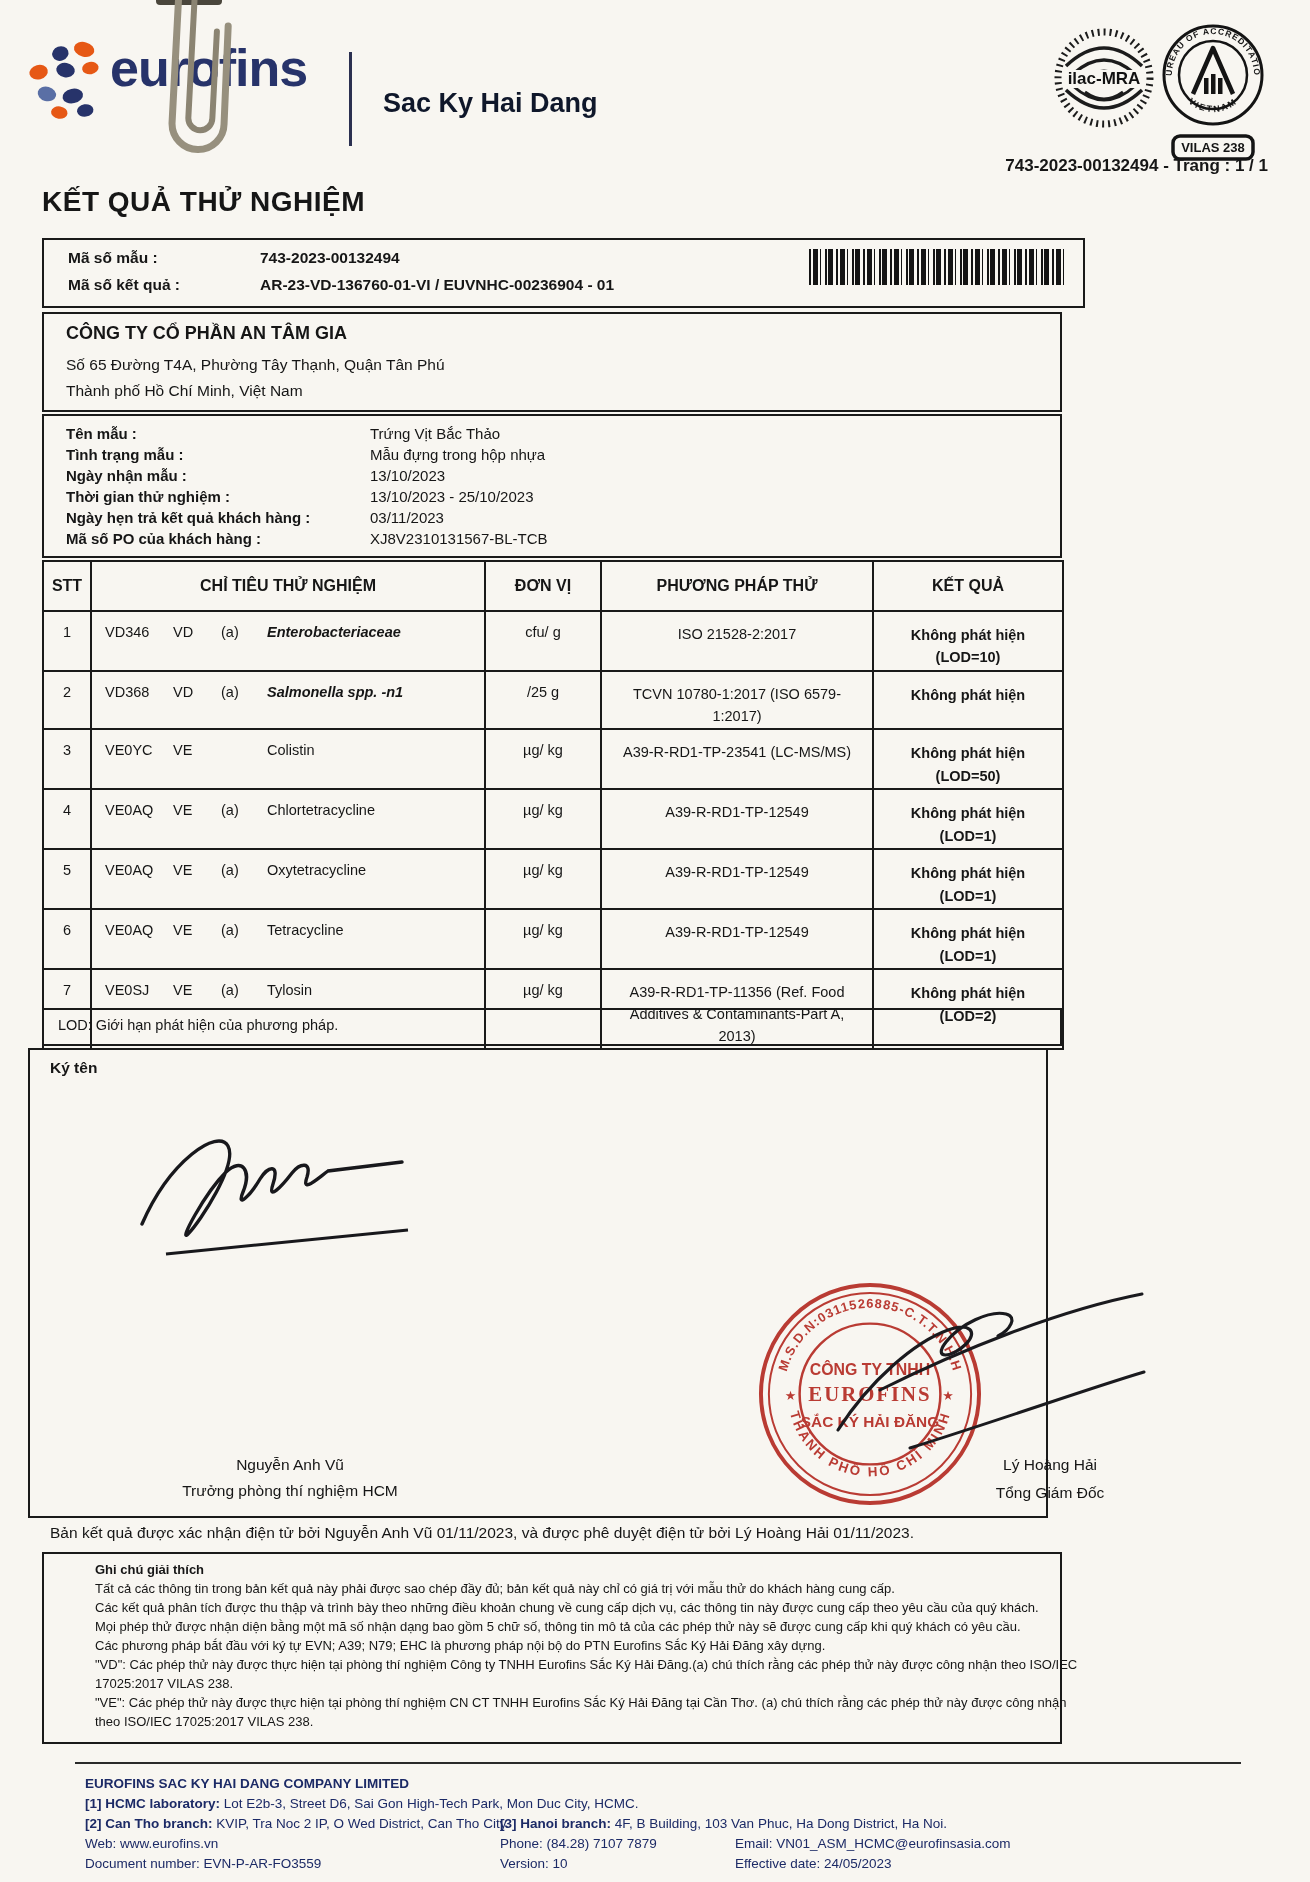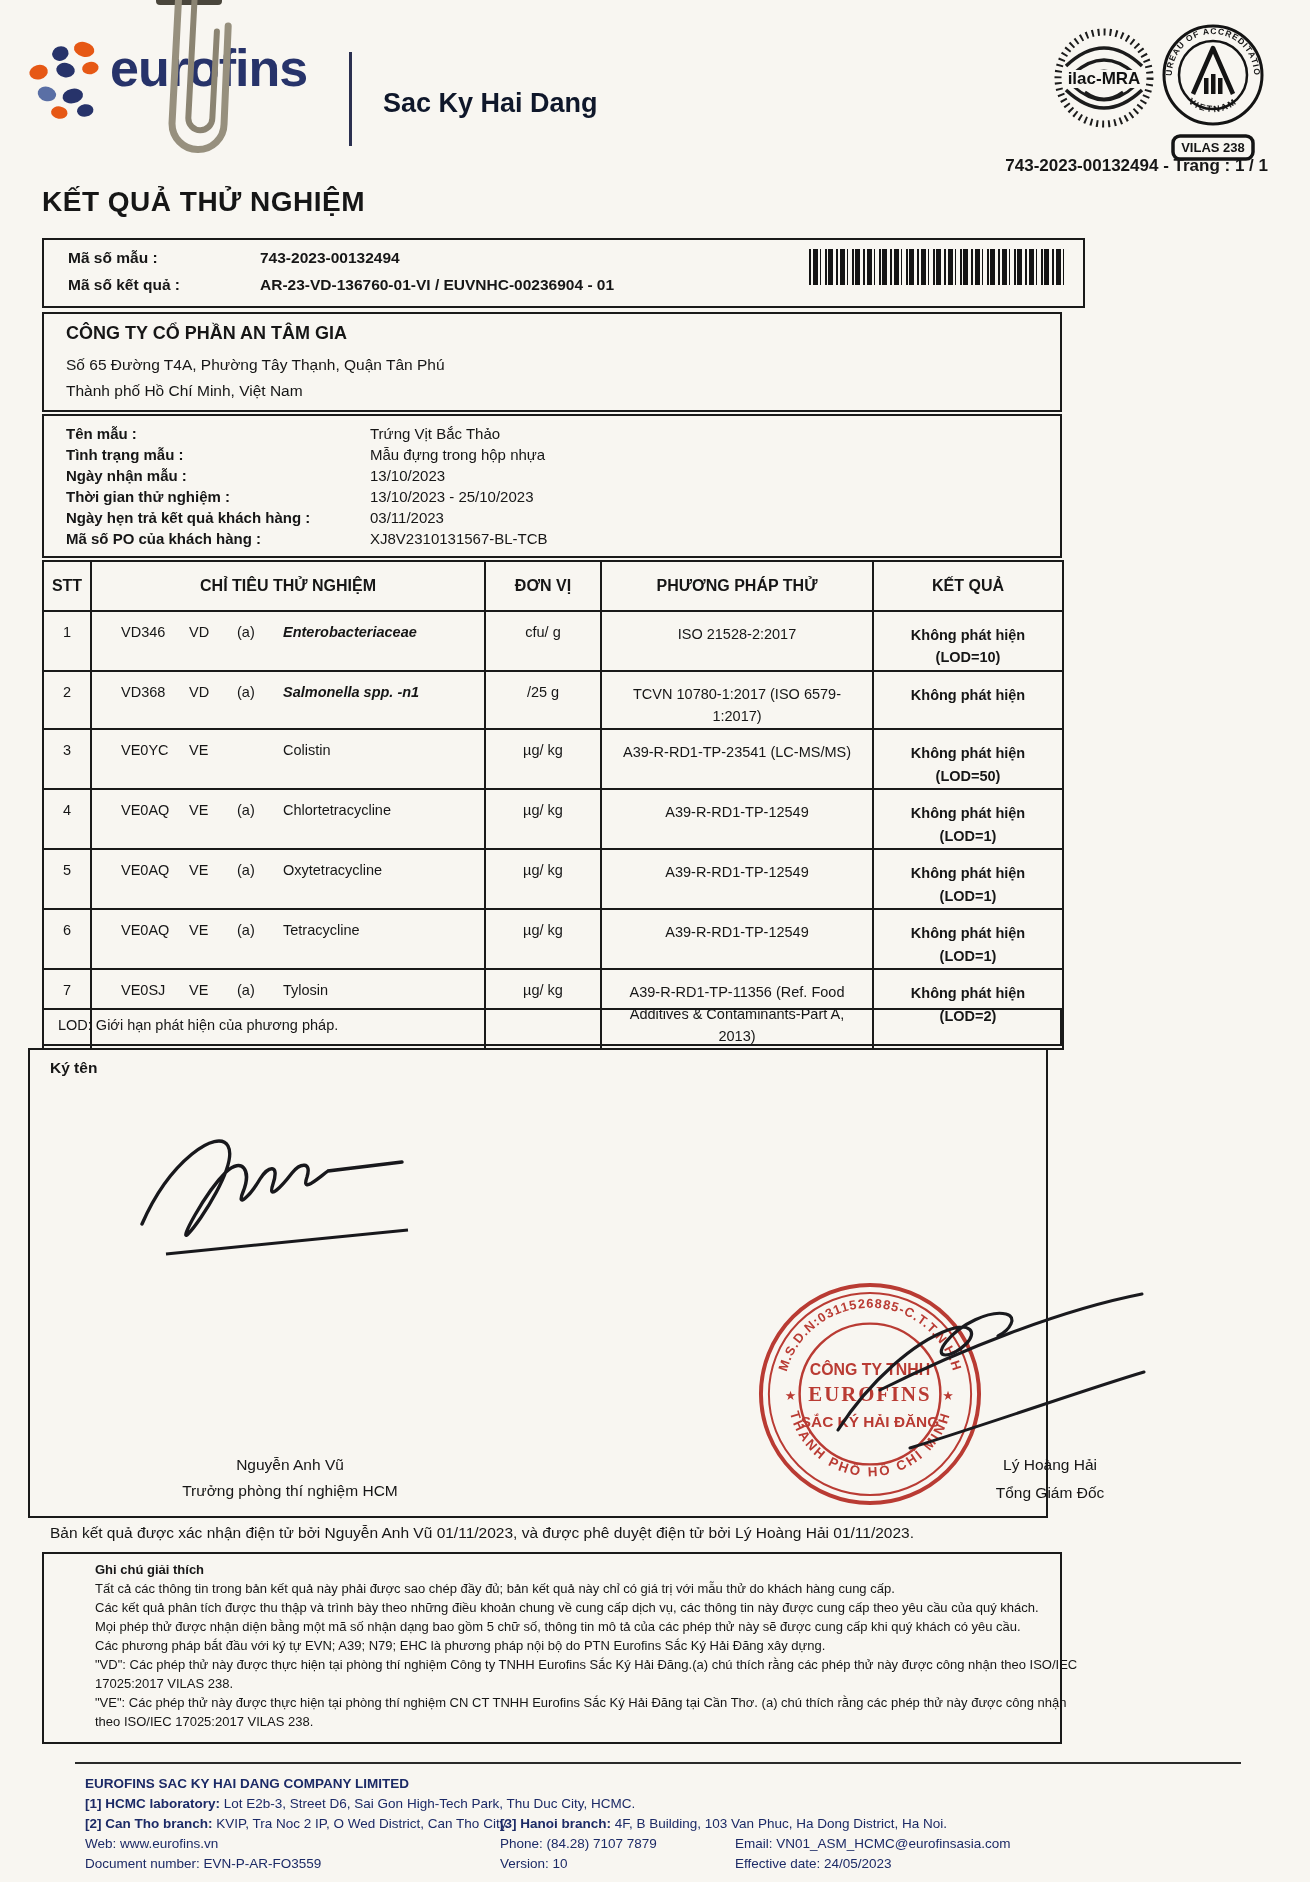--- a/index.html
+++ b/index.html
@@ -33,21 +33,21 @@
 
   
   table.results{position:absolute;left:42px;top:560px;width:1020px;border-collapse:collapse;table-layout:fixed;font-size:14.5px;}
   table.results th,table.results td{border:2px solid #1a1a1a;}
   table.results th{height:46px;font-size:16px;vertical-align:middle;text-align:center;}
   table.results td{vertical-align:top;padding-top:12px;}
   td.c-stt{text-align:center;}
   td.c-unit{text-align:center;}
   td.c-method{text-align:center;padding-left:10px;padding-right:10px;line-height:1.5;}
   td.c-result{text-align:center;font-weight:bold;line-height:1.55;}
-  .spec{display:flex;padding-left:28px;}
+  .spec{display:flex;padding-left:12px;}
   .spec .code{width:68px;flex:none;}
   .spec .lab{width:48px;flex:none;}
   .spec .note{width:46px;flex:none;}
   .spec .name{flex:1;}
   .it{font-style:italic;font-weight:bold;}
   .nm{font-weight:normal;}
 
   
   .lod-text{position:absolute;left:14px;top:7px;font-size:14.5px;}
   .kyten{position:absolute;left:20px;top:9px;font-size:15.5px;font-weight:bold;}
@@ -363,21 +363,21 @@
     <div>"VE": Các phép thử này được thực hiện tại phòng thí nghiệm CN CT TNHH Eurofins Sắc Ký Hải Đăng tại Cần Thơ. (a) chú thích rằng các phép thử này được công nhận theo ISO/IEC 17025:2017 VILAS 238.</div>
   </div>
 
   <div class="hr"></div>
   <div class="foot">
     <div class="row">
         <span class="fl b">EUROFINS SAC KY HAI DANG COMPANY LIMITED</span>
       </div>
     <div class="row">
       <span class="fl"><span class="b">[1] HCMC laboratory:</span>
-      <span>Lot E2b-3, Street D6, Sai Gon High-Tech Park, Thu Duc City, HCMC.</span></span>
+      <span>Lot E2b-3, Street D6, Sai Gon High-Tech Park, Mon Duc City, HCMC.</span></span>
     </div>
     <div class="row">
       <span class="fl"><span class="b">[2] Can Tho branch:</span>
       <span>KVIP, Tra Noc 2 IP, O Wed District, Can Tho City.</span></span>
       <span class="fm"><span class="b">[3] Hanoi branch:</span>
       <span>4F, B Building, 103 Van Phuc, Ha Dong District, Ha Noi.</span></span>
     </div>
     <div class="row">
       <span class="fl">Web: www.eurofins.vn</span>
       <span class="fm">Phone: (84.28) 7107 7879</span>

